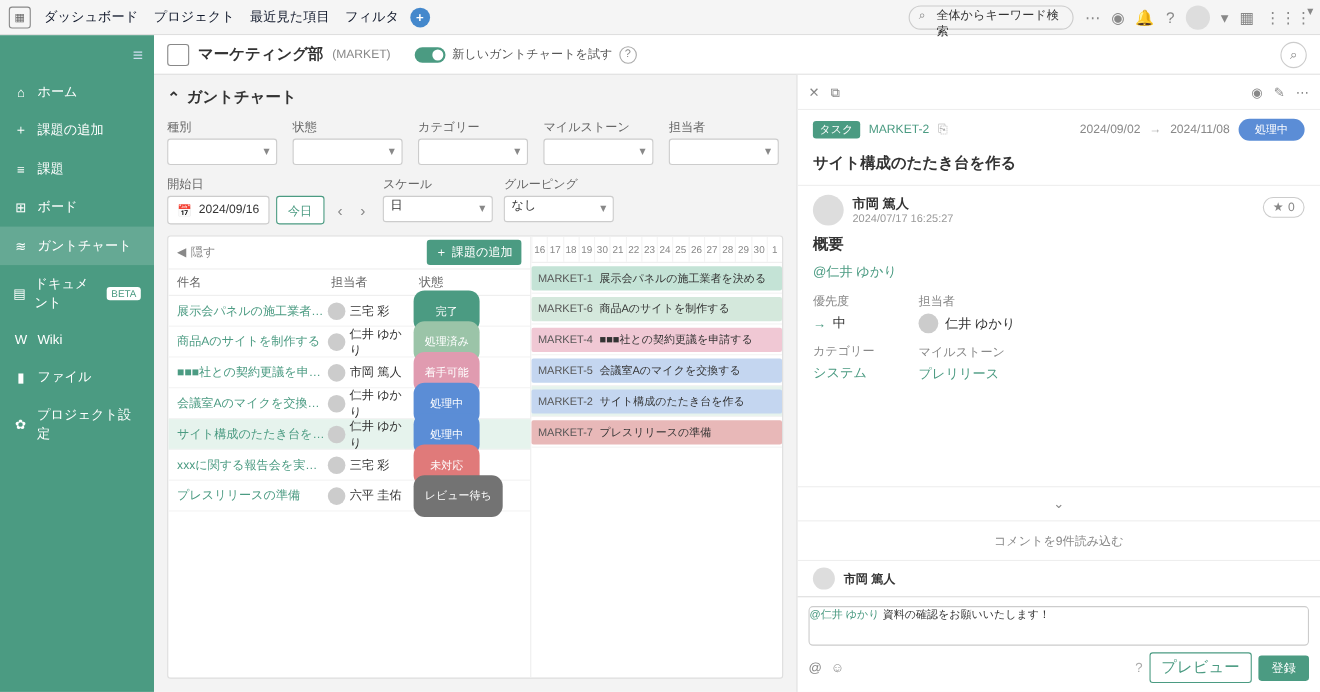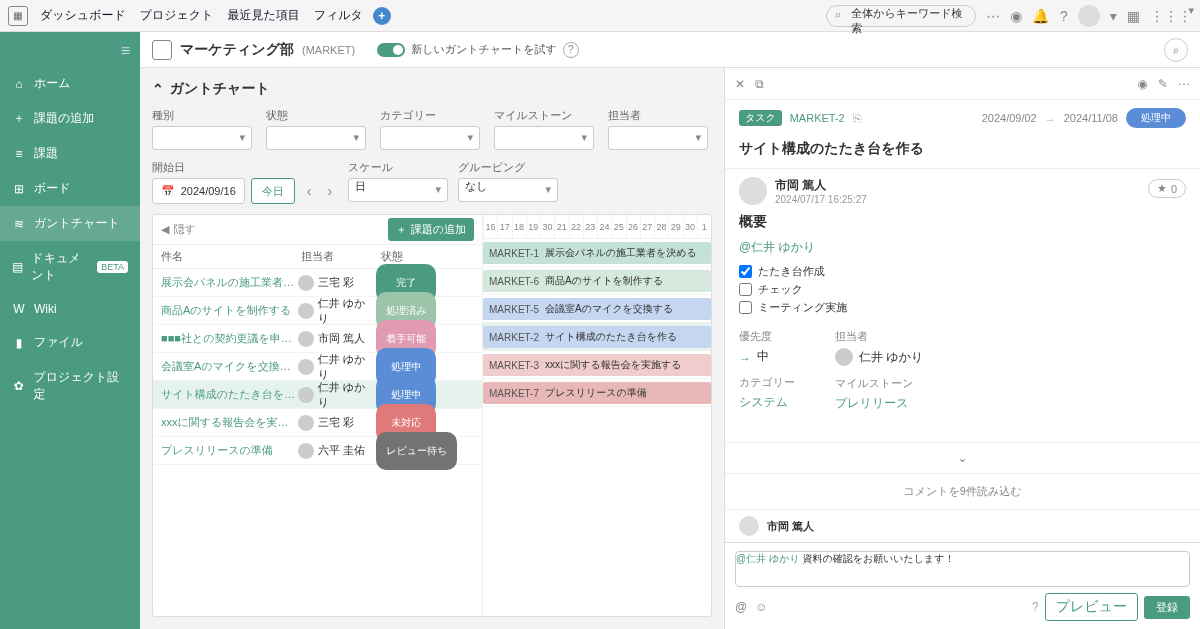--- a/index.html
+++ b/index.html
@@ -336,35 +336,35 @@
                     <span>展示会パネルの施工業者を決める</span>
                   </div>
                 </div>
                 <div class="bar-row">
                   <div class="bar" style="left:0%;width:100%;background:#d4e8dc">
                     <span class="key">MARKET-6</span>
                     <span>商品Aのサイトを制作する</span>
                   </div>
                 </div>
                 <div class="bar-row">
+                  <div class="bar" style="left:0%;width:100%;background:#f0c8d4">
+                    <span class="key">MARKET-4</span>
+                    <span>■■■社との契約更議を申請する</span>
+                  </div>
+                </div>
+                <div class="bar-row">
                   <div class="bar" style="left:0%;width:100%;background:#c4d6f0">
                     <span class="key">MARKET-5</span>
                     <span>会議室Aのマイクを交換する</span>
                   </div>
                 </div>
                 <div class="bar-row" style="background: rgb(230, 243, 237);">
                   <div class="bar" style="left:0%;width:100%;background:#c4d6f0">
                     <span class="key">MARKET-2</span>
                     <span>サイト構成のたたき台を作る</span>
-                  </div>
-                </div>
-                <div class="bar-row">
-                  <div class="bar" style="left:0%;width:100%;background:#f0cccc">
-                    <span class="key">MARKET-3</span>
-                    <span>xxxに関する報告会を実施する</span>
                   </div>
                 </div>
                 <div class="bar-row">
                   <div class="bar" style="left:0%;width:100%;background:#e8b8b8">
                     <span class="key">MARKET-7</span>
                     <span>プレスリリースの準備</span>
                   </div>
                 </div>
               </div>
           </div>
@@ -395,34 +395,20 @@
           <div class="star">★ <span>0</span></div>
           <div class="author">
             <div class="av"></div>
             <div>
               <div class="name">市岡 篤人</div>
               <div class="ts">2024/07/17 16:25:27</div>
             </div>
           </div>
           <div class="section-h">概要</div>
           <div class="mention">@仁井 ゆかり</div>
-          <div class="checklist" id="checklist">
-              <label>
-                <input type="checkbox" checked="" style=""> 
-                <span>たたき台作成</span>
-              </label>
-              <label>
-                <input type="checkbox" style=""> 
-                <span>チェック</span>
-              </label>
-              <label>
-                <input type="checkbox" style=""> 
-                <span>ミーティング実施</span>
-              </label>
-            </div>
           <div class="detail-fields">
             <div>
               <div class="field">
                 <span class="lbl">優先度</span>
                 <span class="val">
                     <span style="color:#4b9b82">→</span> 
                     <span>中</span>
                   </span>
               </div>
               <div class="field" style="margin-top:10px">

